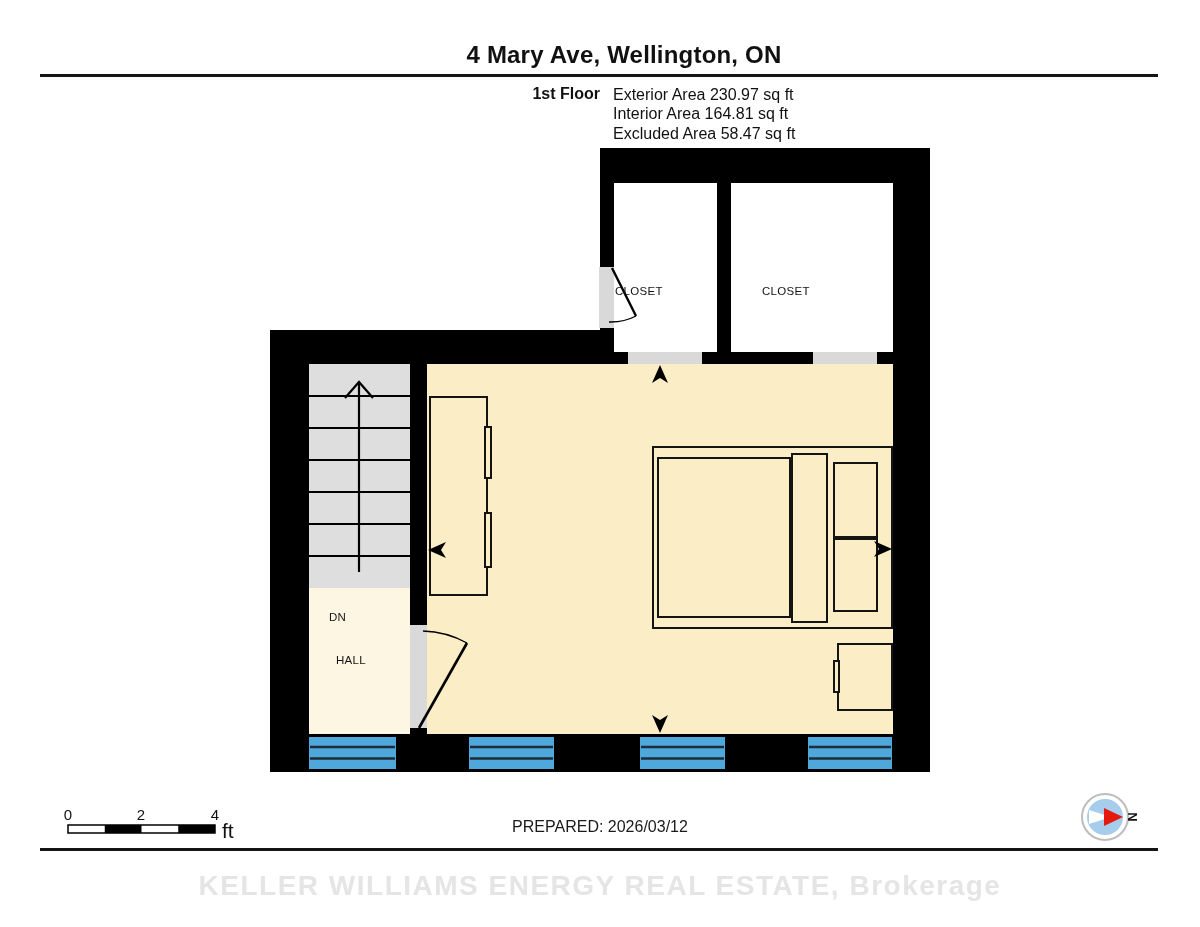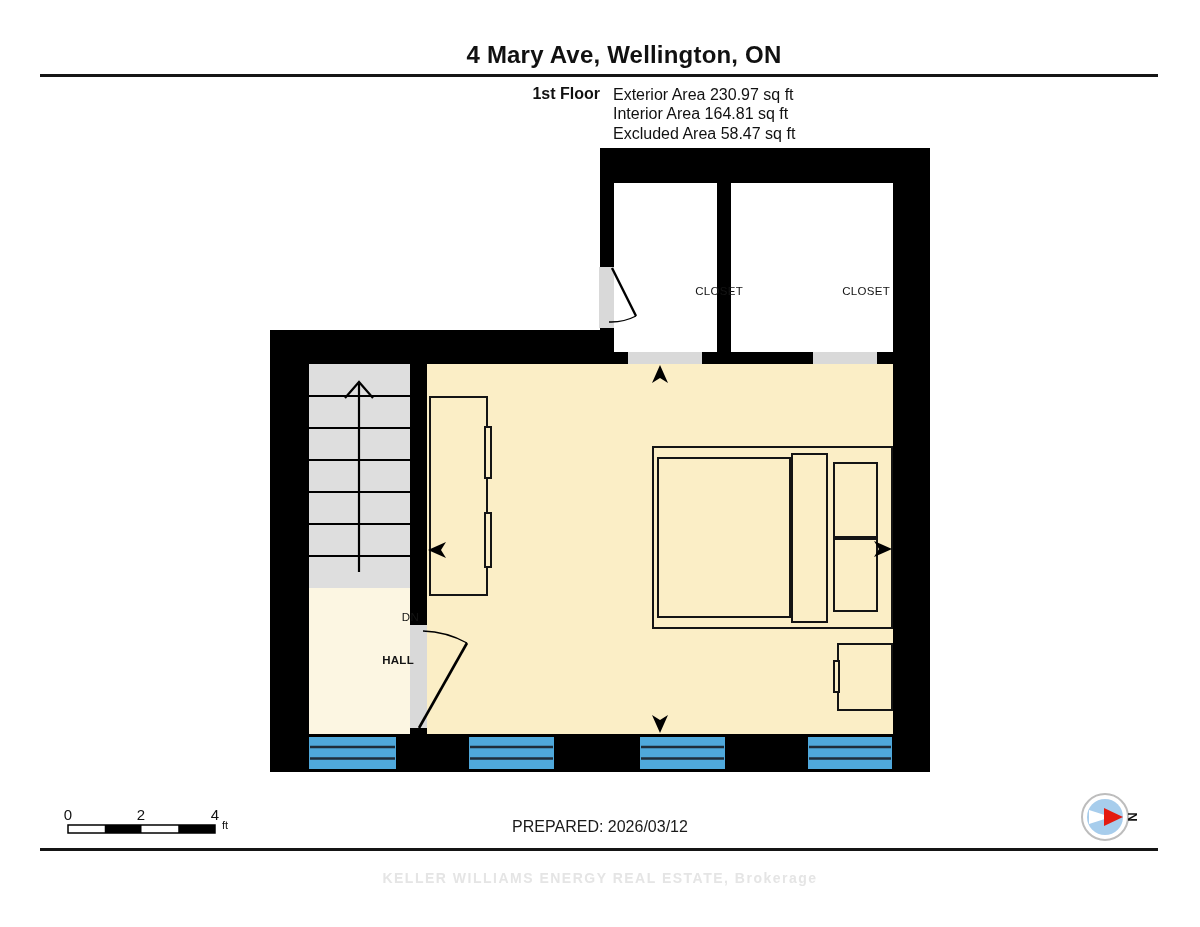--- a/index.html
+++ b/index.html
@@ -5,32 +5,32 @@
   html,body{margin:0;padding:0;background:#fff;}
   .page{position:relative;width:1200px;height:927px;background:#ffffff;overflow:hidden;
         font-family:"Liberation Sans", sans-serif;color:#111;}
   .abs{position:absolute;}
   .title{top:41px;left:0;width:100%;text-align:center;font-size:24px;font-weight:bold;letter-spacing:.2px;padding-left:24px;}
   .hrule{left:40px;width:1118px;height:3px;background:#151515;}
   .rule-top{top:74px;}
   .rule-bottom{top:848px;}
   .floor-label{left:440px;top:85px;width:160px;text-align:right;font-size:16px;font-weight:bold;}
   .stats{left:613px;top:85px;font-size:16px;line-height:19.3px;}
-  .room-label{font-size:11.5px;text-align:right;letter-spacing:.3px;color:#141414;margin-left:28px;}
+  .room-label{font-size:11.5px;text-align:left;letter-spacing:.3px;color:#141414;}
   .lbl-closet-left{left:615px;top:285px;width:100px;}
   .lbl-closet-right{left:762px;top:285px;width:100px;}
   .lbl-bedroom{left:481px;top:619px;width:170px;line-height:1.24;}
   .lbl-dn{left:329px;top:611px;width:62px;}
-  .lbl-hall{left:324px;top:654px;width:62px;font-weight:bold;}
+  .lbl-hall{left:336px;top:654px;width:62px;}
   .scale-num{top:806px;width:22px;text-align:center;font-size:15px;}
   .scale-0{left:57px;} .scale-2{left:130px;} .scale-4{left:204px;}
-  .scale-unit{left:222px;top:819px;font-size:11px;text-align:center;}
+  .scale-unit{left:222px;top:819px;font-size:21px;text-align:center;}
   .prepared{left:450px;top:818px;width:300px;text-align:center;font-size:16px;color:#1a1a1a;}
   .disclaimer{left:47px;top:859px;font-size:11.4px;color:#1a1a1a;}
-  .watermark{left:0;top:870px;width:100%;text-align:center;font-size:14px;font-weight:600;
+  .watermark{left:0;top:870px;width:100%;text-align:center;font-size:28px;font-weight:600;
              color:#e5e5e5;letter-spacing:1.5px;}
   svg{display:block;}
 </style>
 </head>
 <body>
 
 <div class="page">
 
   <div class="abs title">4 Mary Ave, Wellington, ON</div>
   <div class="abs hrule rule-top"></div>

